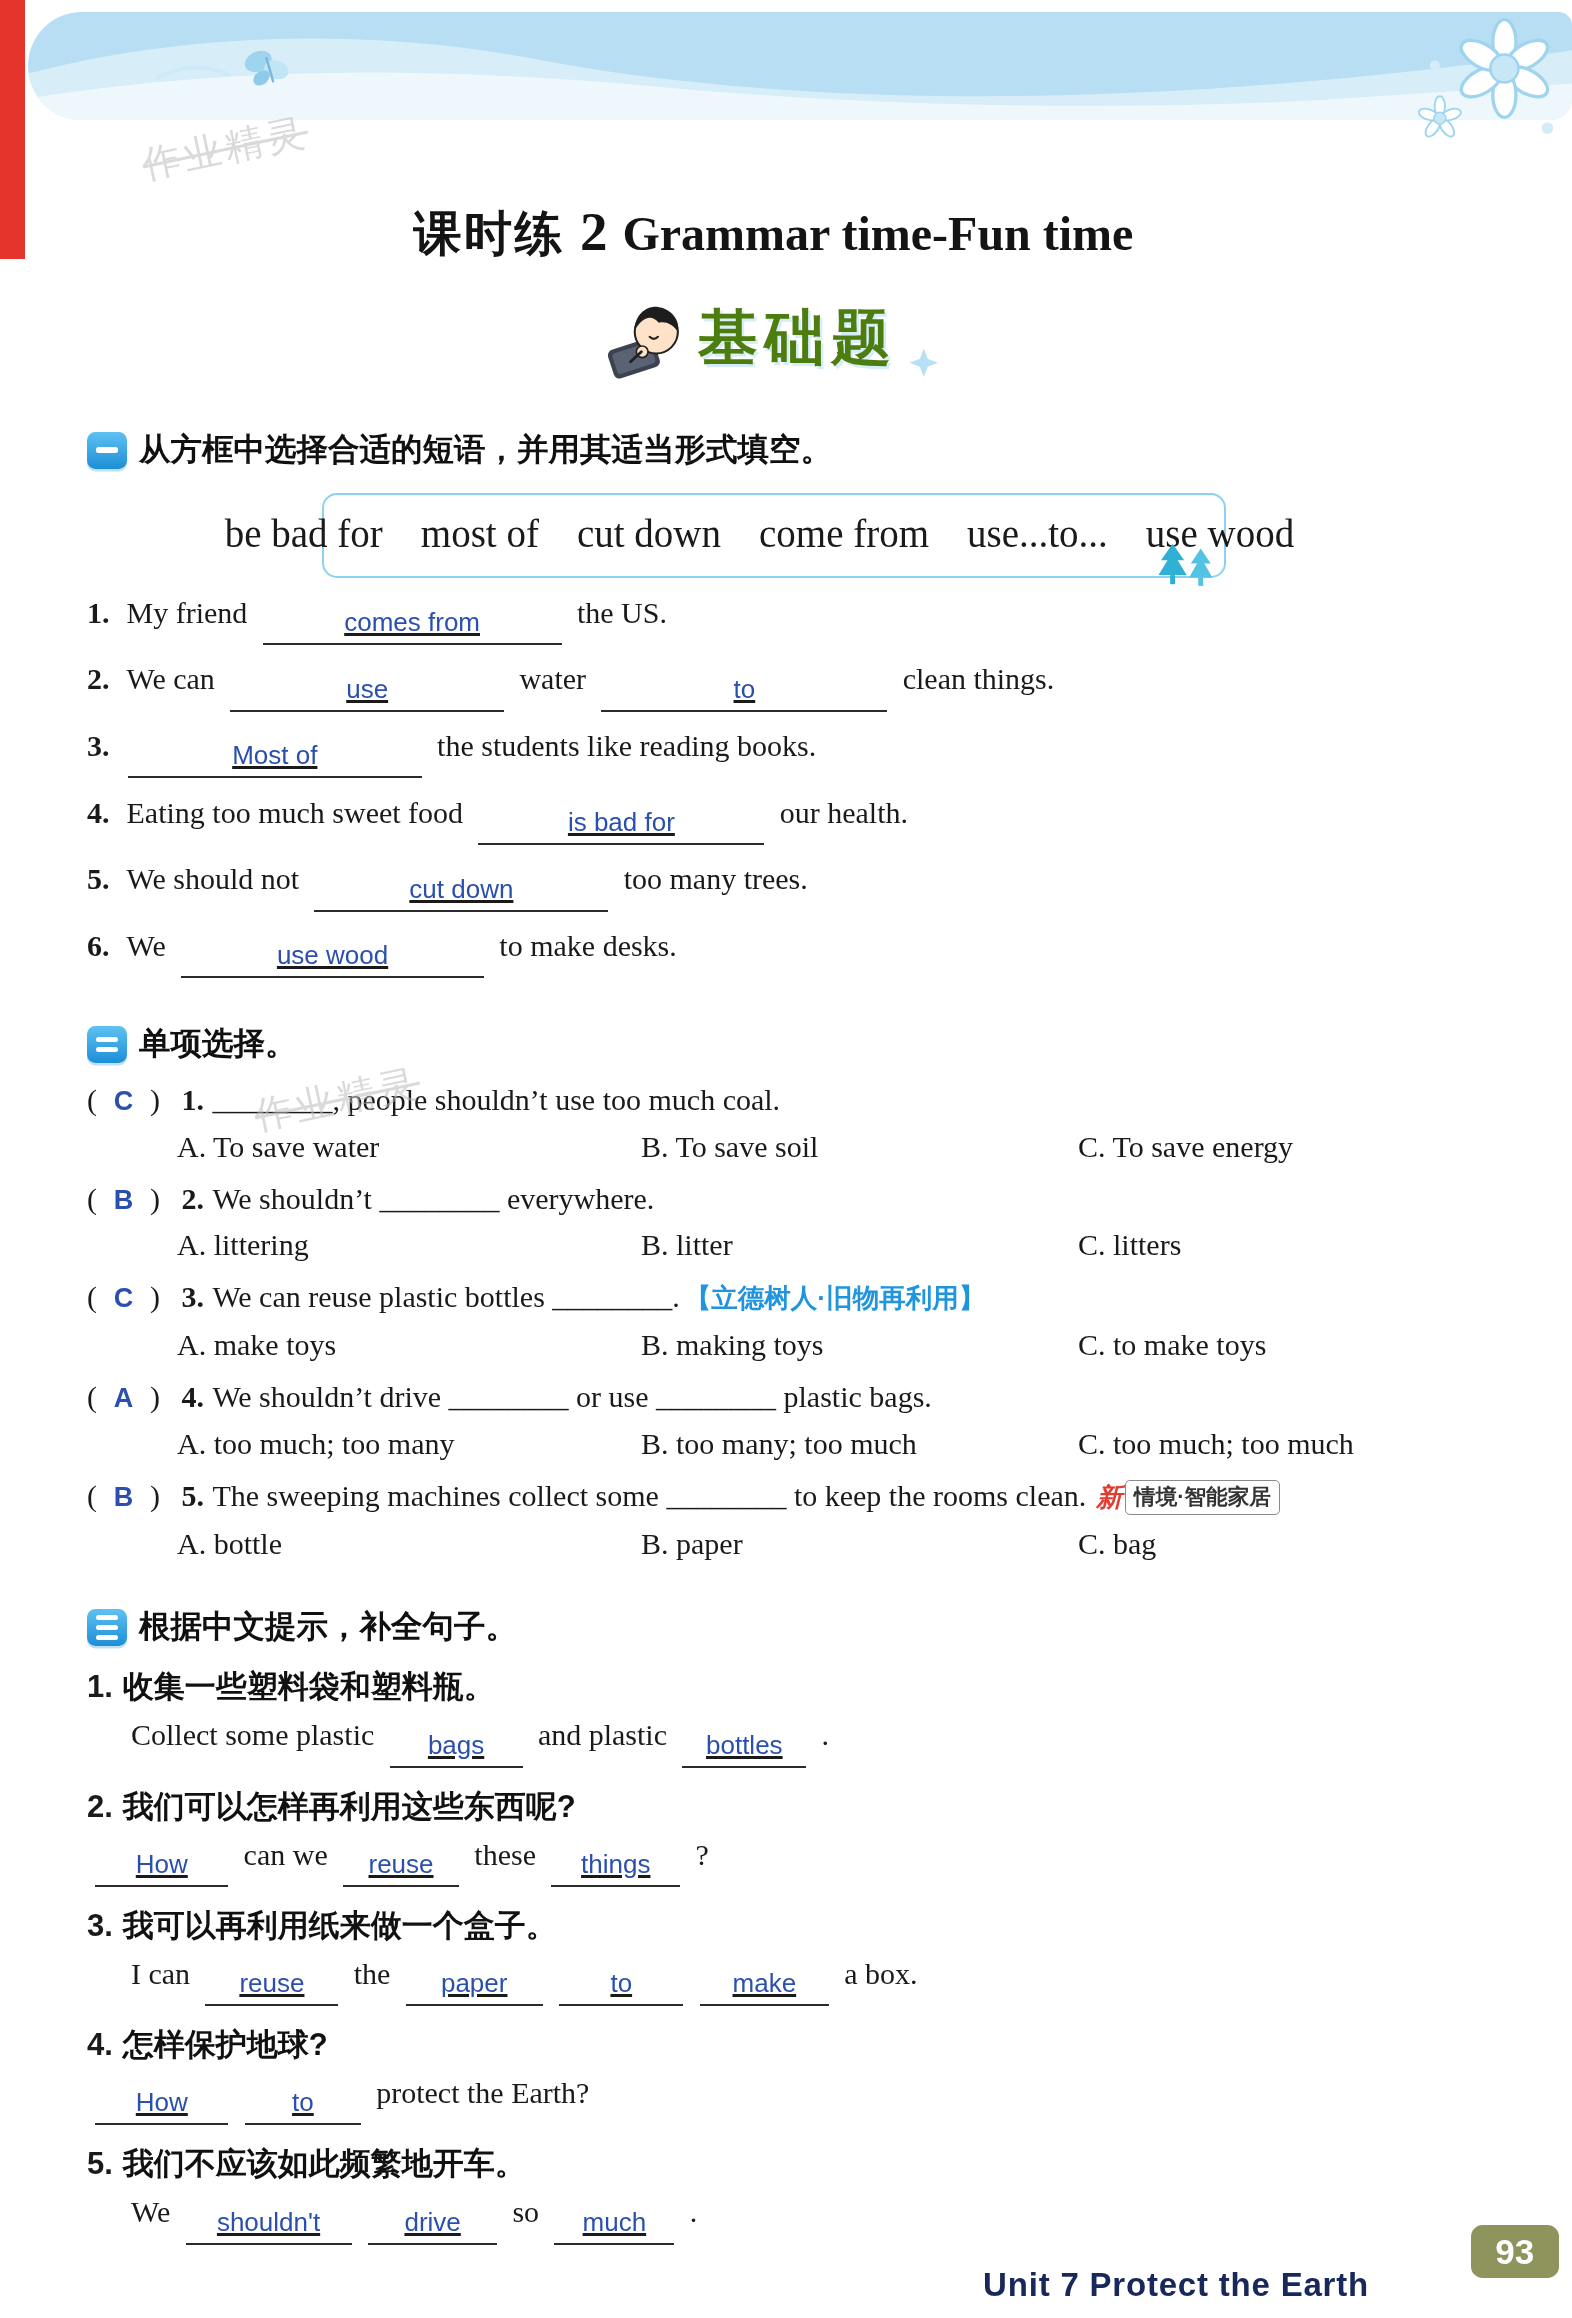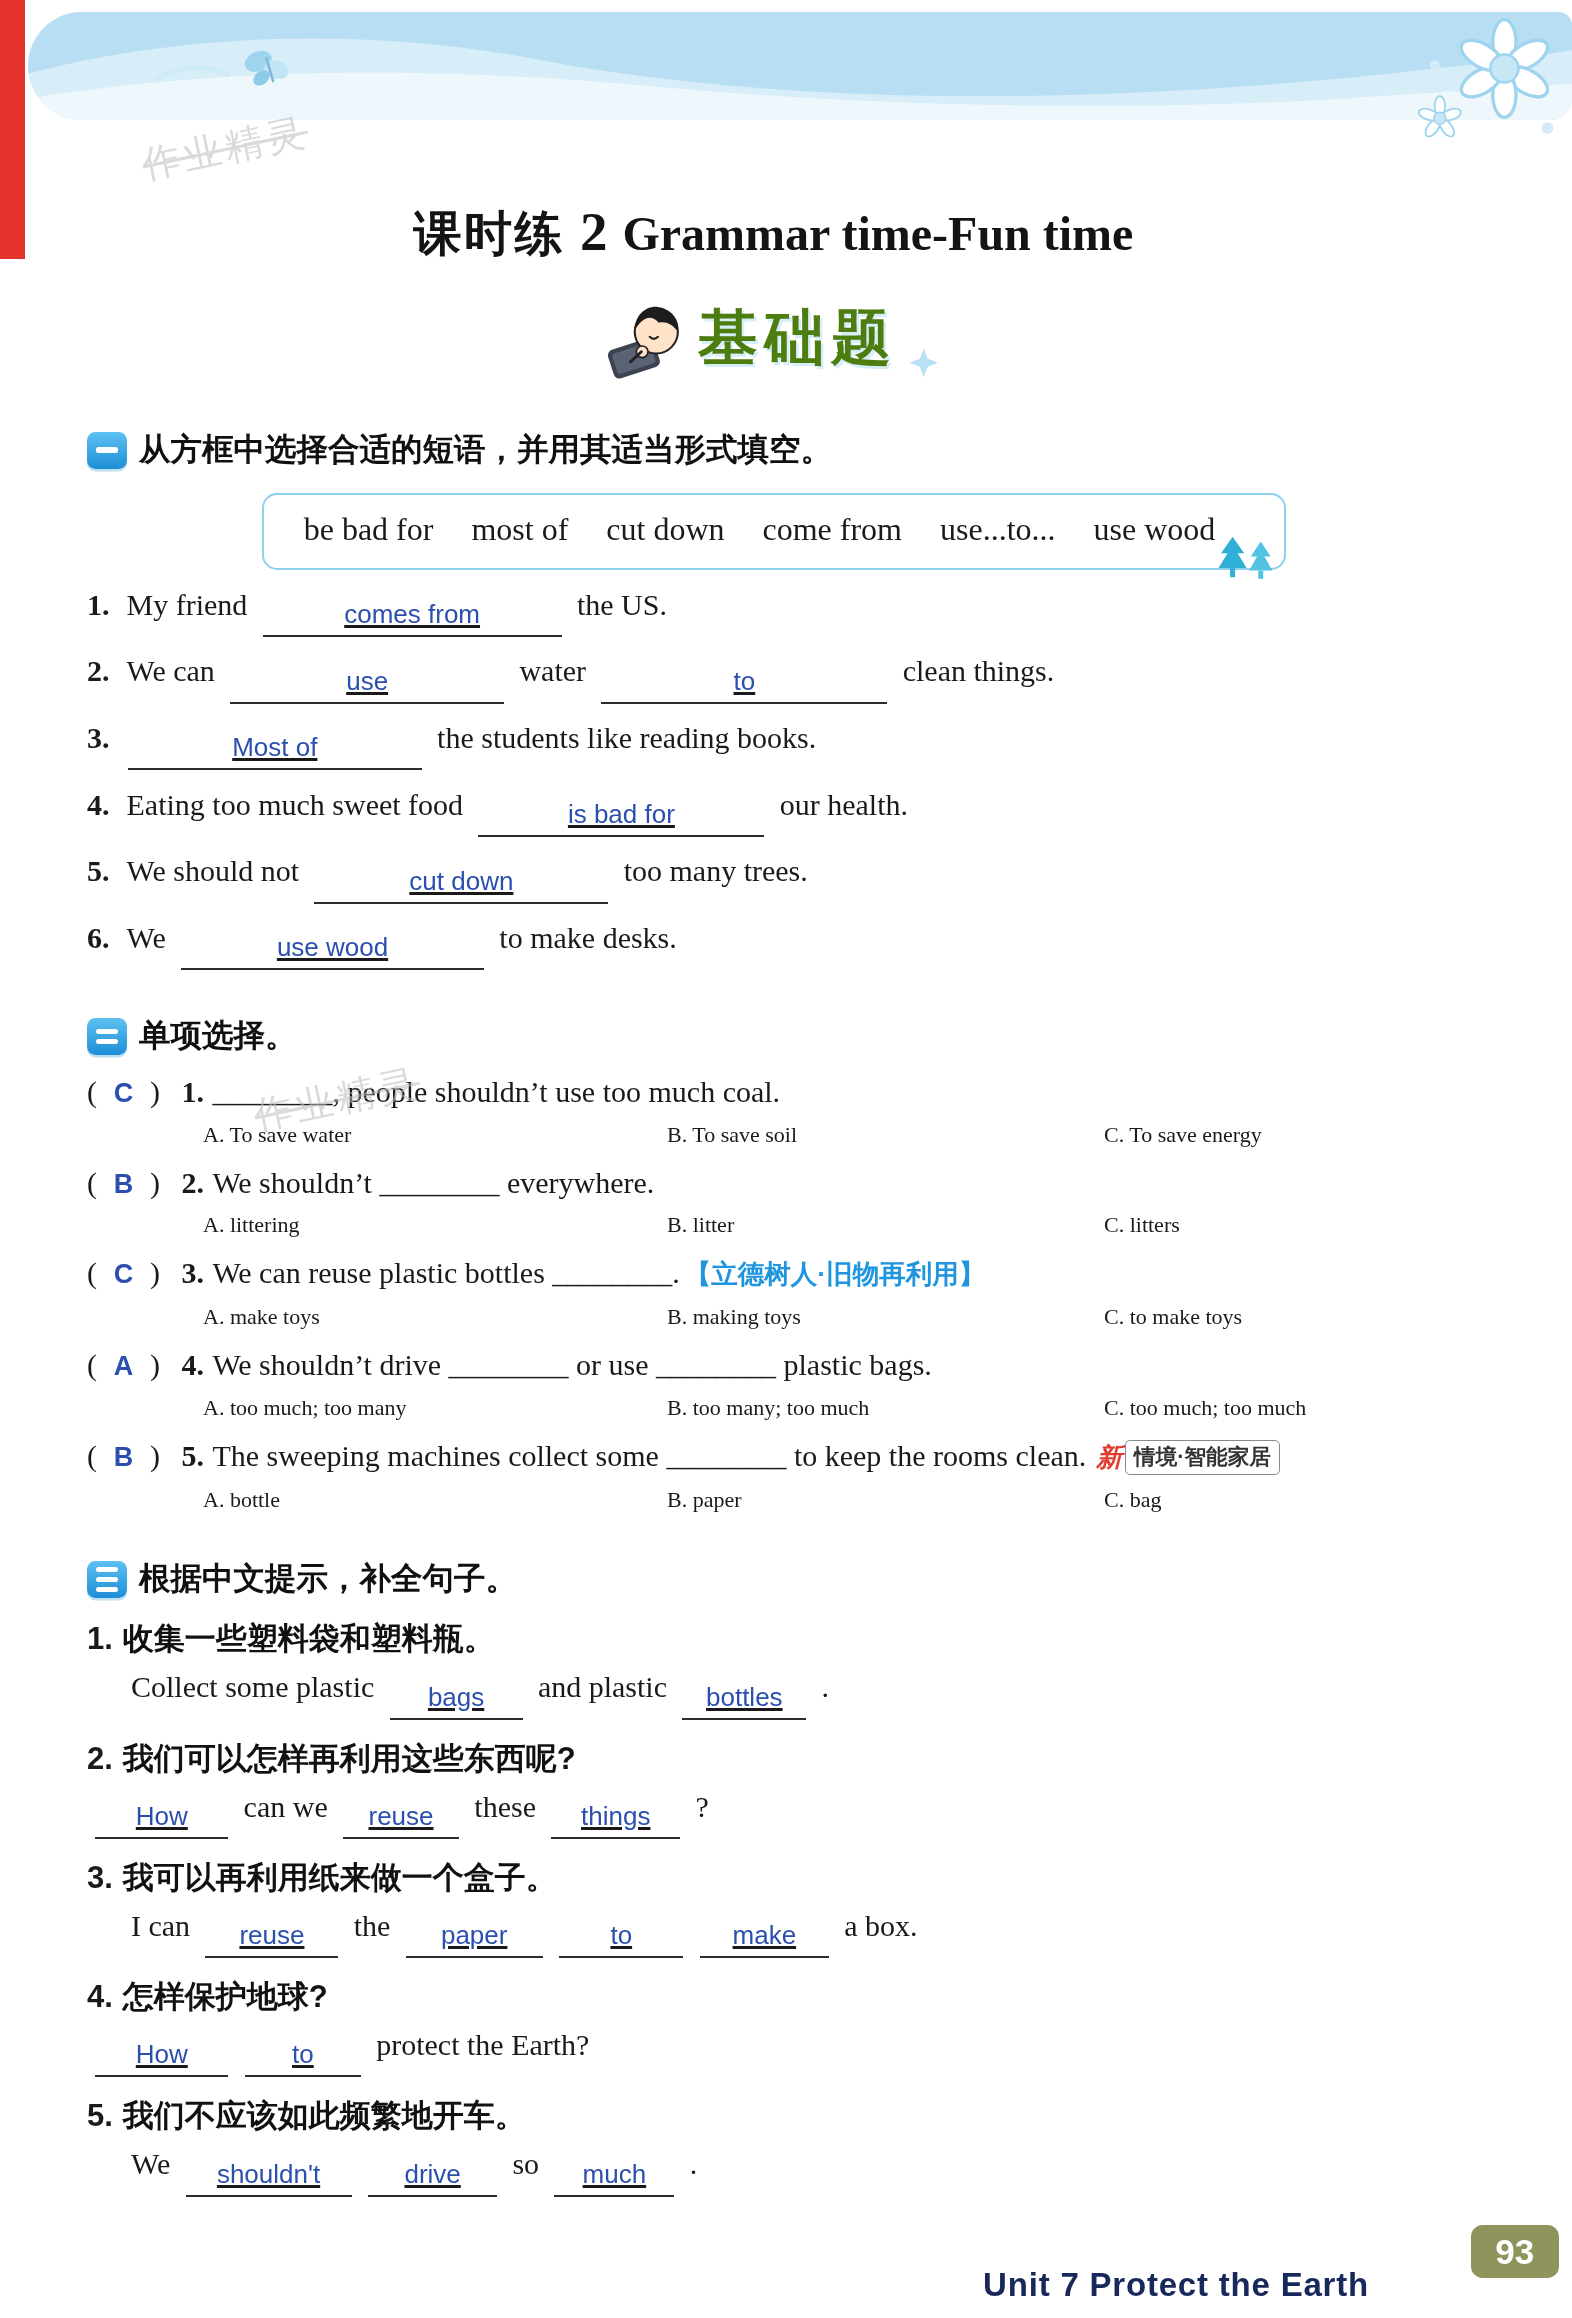--- a/index.html
+++ b/index.html
@@ -53,25 +53,25 @@
     width:40px; height:37px; border-radius:8.3px; flex:0 0 auto;
     background:linear-gradient(180deg,#5ec1f2,#1d8ed6);
     display:flex; flex-direction:column; align-items:center; justify-content:center; gap:5px;
     box-shadow:0 2.5px 0 #bfe0f2;
   }
   .sec-icon .bar { width:21.6px; height:5px; border-radius:2.5px; background:#fff; }
   .sec-icon.one .bar { height:6.6px; }
   .sec-title { font-family:"Liberation Sans", sans-serif; font-weight:bold; font-size:31.5px; color:#101010; }
 
   .word-box {
-    position:relative; margin:21.6px auto 0; width:1024px;
+    position:relative; margin:21.6px auto 0; width:904px;
     border:2.5px solid #8ed0ef; border-radius:15px;
     padding:16.6px 58px 20px 30px;
     display:flex; justify-content:center; gap:38px;
-    font-size:32px; white-space:nowrap;
+    font-size:39px; white-space:nowrap;
   }
   .trees { position:absolute; right:5px; bottom:-23px; }
 
   .fill-list { margin-top:6.6px; }
   .fill-row { margin-top:17.4px; font-size:30px; min-height:41px; }
   .item-num { font-weight:bold; margin-right:10px; }
   .seg-text { margin:0 7px; }
   .blank {
     display:inline-block; border-bottom:2.1px solid #2b2b2b; text-align:center;
     vertical-align:-8.3px; padding:0 3.3px 5px; margin:0 8.3px;text-decoration:underline;
@@ -92,21 +92,21 @@
   }
   .new-tag { display:inline-flex; align-items:center; margin-left:10px; }
   .new-tag-prefix {
     color:#e23c30; font-family:"Liberation Sans", sans-serif; font-weight:bold;
     font-style:italic; font-size:26px; margin-right:2.5px;
   }
   .new-tag-box {
     border:1.7px solid #8a8a8a; border-radius:5px; padding:0.8px 8.3px 2.5px;
     font-family:Liberation Sans, sans-serif; font-size:21.6px; color:#333; font-weight:bold;
   }
-  .mc-opts { margin-top:12.4px; margin-left:116px; display:flex; font-size:22px; }
+  .mc-opts { margin-top:12.4px; margin-left:90px; display:flex; font-size:30px; }
   .mc-opt:nth-child(1) { width:464px; }
   .mc-opt:nth-child(2) { width:437px; }
 
   .cn-list { margin-top:1.7px; }
   .cn-prompt-row { margin-top:18px; font-size:31px; display:flex; align-items:baseline; }
   .cn-num { font-family:"Liberation Sans", sans-serif; }
   .cn-prompt { font-family:"Liberation Sans", sans-serif; font-weight:bold; color:#111; }
   .cn-answer-row { margin-top:10px; font-size:30px; min-height:45px; }
   .cn-answer-row.indent { padding-left:37px; }
 

